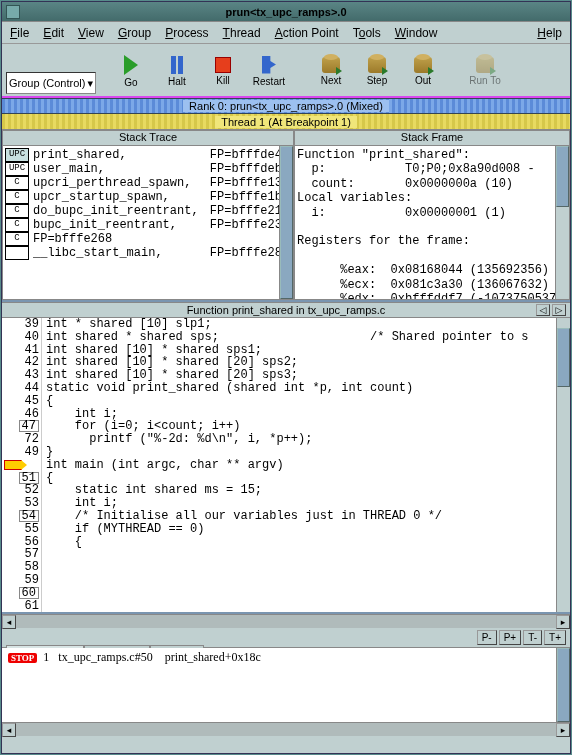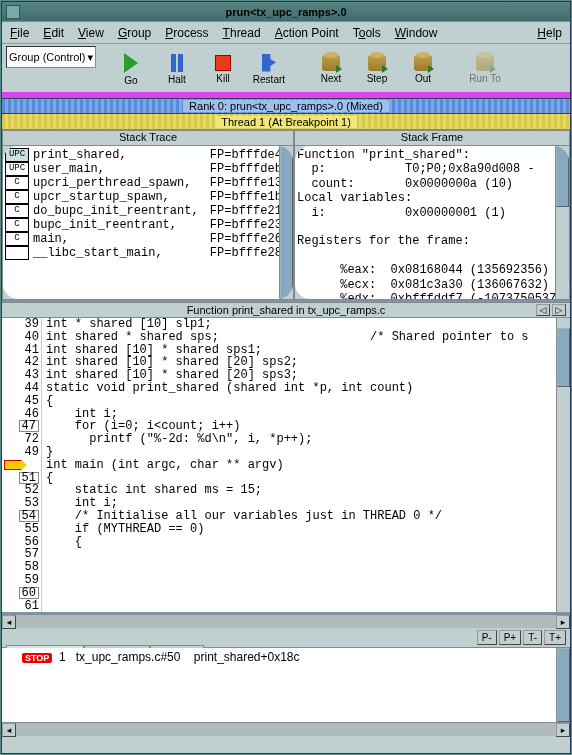--- a/index.html
+++ b/index.html
@@ -5,41 +5,41 @@
 * { box-sizing: border-box; margin: 0; padding: 0; }
 body { font-family: Helvetica, Arial, sans-serif; font-size: 11px; background: #588b8b; width: 572px; height: 755px; overflow: hidden; }
 .window { width: 570px; height: 753px; margin: 1px; background: #c0d0d0; border: 1px solid #335; }
 .titlebar { background: linear-gradient(#5a8585,#436b6b); color: #000; height: 20px; display: flex; align-items: center; justify-content: center; border-bottom: 1px solid #888; position: relative; }
 .titlebar-icon { position: absolute; left: 4px; width: 14px; height: 14px; background: #7aa; border: 1px solid #355; }
 .titlebar-text { font-weight: bold; font-size: 11px; }
 .menubar { background: #c0d0d0; height: 22px; display: flex; align-items: center; padding: 0 8px; gap: 14px; border-bottom: 1px solid #999; }
 .menu-item { font-size: 12px; cursor: pointer; }
 .menu-item u { text-decoration: underline; }
 .menu-spacer { flex: 1; }
-.toolbar { height: 54px; background: #c0d0d0; display: flex; align-items: flex-start; padding: 2px 4px; gap: 8px; border-bottom: 6px solid #d946ef; }
+.toolbar { height: 54px; background: #c0d0d0; display: flex; align-items: flex-end; padding: 2px 4px; gap: 8px; border-bottom: 2px solid #d946ef; }
 .group-select { height: 22px; font-size: 11px; background: #fff; border: 1px inset #888; padding: 1px 2px; display: flex; align-items: center; gap: 2px; margin-right: 8px; }
 .tbtn { width: 38px; height: 46px; display: flex; flex-direction: column; align-items: center; justify-content: center; gap: 2px; font-size: 10px; cursor: pointer; }
 .tbtn.disabled { opacity: 0.45; }
 .tsep { width: 8px; }
 .icon-go { width: 0; height: 0; border-left: 14px solid #2a9d2a; border-top: 10px solid transparent; border-bottom: 10px solid transparent; }
 .icon-halt { display: flex; gap: 2px; }
 .icon-halt div { width: 5px; height: 18px; background: #3366cc; }
 .icon-kill { width: 16px; height: 16px; background: #e63e1c; border: 1px solid #900; }
 .icon-restart { width: 14px; height: 18px; background: #3366cc; clip-path: polygon(0 0,60% 0,60% 30%,100% 50%,60% 70%,60% 100%,0 100%); }
 .icon-db { width: 18px; height: 16px; background: linear-gradient(#bfa04a,#9c7a2a); border-radius: 3px; position: relative; }
 .icon-db::before { content:''; position:absolute; top:-3px; left:2px; width:14px; height:6px; background:#d0b060; border-radius:50%; }
 .icon-arrow { position:absolute; right:-2px; bottom:-2px; width:0; height:0; border-left:6px solid #2a7a2a; border-top:4px solid transparent; border-bottom:4px solid transparent; }
 .rankbar { height: 16px; background: repeating-linear-gradient(90deg,#5b8bd8 0,#5b8bd8 3px,#7ba8e8 3px,#7ba8e8 6px); display:flex; align-items:center; justify-content:center; color:#000; font-size:11px; border-top:1px solid #345; border-bottom:1px solid #345; }
 .rankbar span { background:#9cc0f0; padding:0 6px; }
 .threadbar { height:16px; background: repeating-linear-gradient(90deg,#d6c84a 0,#d6c84a 3px,#e8da60 3px,#e8da60 6px); display:flex; align-items:center; justify-content:center; font-size:11px; border-bottom:1px solid #888; }
 .threadbar span { background:#f0e67a; padding:0 6px; }
 .panes { display:flex; height:172px; border-bottom:2px solid #7a95b0; }
 .pane { flex:1; display:flex; flex-direction:column; border:1px solid #888; }
 .pane-title { background:#c0d0d0; text-align:center; font-size:11px; height:15px; border-bottom:1px solid #888; }
-.pane-body { flex:1; background:#fff; overflow:hidden; font-family:'Courier New',monospace; font-size:12px; padding:2px; position:relative;border-radius:15px; }
+.pane-body { flex:1; background:#fff; overflow:hidden; font-family:'Courier New',monospace; font-size:12px; padding:2px; position:relative; }
 .trace-row { display:flex; gap:4px; white-space:pre; }
 .lang-box { border:1px solid #000; font-size:9px; padding:0 2px; min-width:24px; text-align:center; background:#fff; }
 .lang-box.sel { background:#c8e0e0; }
 .frame-body { white-space:pre; line-height:1.2; }
 .scroll-v { position:absolute; right:0; top:0; bottom:0; width:14px; background:#c0d0d0; border-left:1px solid #888; }
 .scroll-thumb { background:#8aa8c0; border:1px outset #9bb; }
 .src-header { height:16px; background:#c0d0d0; text-align:center; font-size:11px; border-top:1px solid #888; border-bottom:1px solid #888; display:flex; align-items:center; justify-content:center; position:relative; }
 .nav-arrows { position:absolute; right:4px; display:flex; gap:2px; }
 .nav-btn { width:14px; height:12px; background:#c0d0d0; border:1px outset #999; font-size:9px; display:flex; align-items:center; justify-content:center; }
 .src-area { height:296px; display:flex; background:#fff; border-bottom:2px solid #7a95b0; position: relative;}
@@ -47,21 +47,21 @@
 .gut-line { height:12.8px; line-height:12.8px; position:relative; }
 .gut-box { display:inline-block; border:1px solid #888; padding:0 2px; font-size:12px; line-height:10px; }
 .gut-arrow { position:absolute; left:2px; top:1px; width:18px; height:10px; background:#ffcc00; border:1px solid #c00; }
 .gut-arrow::after { content:''; position:absolute; right:-6px; top:-1px; width:0; height:0; border-left:6px solid #ffcc00; border-top:5px solid transparent; border-bottom:5px solid transparent; }
 .code { font-family:'Courier New',monospace; font-size:12px; white-space:pre; padding-left:4px; line-height:12.8px; flex:1; }
 .bottom-tabs { height:20px; background:#c0d0d0; display:flex; align-items:center; padding:0 4px; gap:0; border-bottom:1px solid #888; }
 .tab { padding:2px 6px; font-size:11px; border:1px solid #888; background:#c0d0d0; cursor:pointer;margin-top:32px; }
 .tab.active { background:#d8e4e4; border-bottom:1px solid #d8e4e4; }
 .btab-spacer { flex:1; }
 .mini-btn { padding:1px 4px; font-size:10px; border:1px outset #999; background:#c0d0d0; margin-left:2px; cursor:pointer; }
-.action-body { height:74px; background:#fff; font-family:Liberation Sans, sans-serif; font-size:12px; padding:2px 20px; position:relative; }
+.action-body { height:74px; background:#fff; font-family:Liberation Serif, serif; font-size:12px; padding:2px 6px; position:relative; }
 .stop-badge { background:#e00; color:#fff; font-size:9px; padding:0 3px; border-radius:2px; font-weight:bold; }
 .scroll-h { height:14px; background:#c0d0d0; border-top:1px solid #888; display:flex; }
 .scroll-h-btn { width:14px; height:14px; background:#c0d0d0; border:1px outset #999; font-size:9px; display:flex; align-items:center; justify-content:center; }
 .scroll-h-track { flex:1; background:#b0bbbb; }
 </style>
 </head>
 <body>
 
 <div class="window">
   <div class="titlebar">
@@ -145,21 +145,21 @@
   <div class="panes">
     <div class="pane" style="flex:0 0 292px">
       <div class="pane-title">Stack Trace</div>
       <div class="pane-body" id="trace-body">
         <div class="trace-row"><span class="lang-box sel">UPC</span><span>print_shared,           </span><span>FP=bfffde48</span></div>
           <div class="trace-row"><span class="lang-box">UPC</span><span>user_main,              </span><span>FP=bfffdeb8</span></div>
           <div class="trace-row"><span class="lang-box">C</span><span>upcri_perthread_spawn,  </span><span>FP=bfffe138</span></div>
           <div class="trace-row"><span class="lang-box">C</span><span>upcr_startup_spawn,     </span><span>FP=bfffe1b8</span></div>
           <div class="trace-row"><span class="lang-box">C</span><span>do_bupc_init_reentrant, </span><span>FP=bfffe218</span></div>
           <div class="trace-row"><span class="lang-box">C</span><span>bupc_init_reentrant,    </span><span>FP=bfffe238</span></div>
-          <div class="trace-row"><span class="lang-box">C</span><span>main,                   </span><span>FP=bfffe268</span></div>
+          <div class="trace-row"><span class="lang-box">C</span><span>FP=bfffe268</span></div>
           <div class="trace-row"><span class="lang-box"> </span><span>__libc_start_main,      </span><span>FP=bfffe288</span></div>
           <div class="scroll-v">
             <div class="scroll-thumb" style="height:100%"></div>
           </div>
       </div>
     </div>
     <div class="pane">
       <div class="pane-title">Stack Frame</div>
       <div class="pane-body">
         <div class="frame-body">Function "print_shared":

